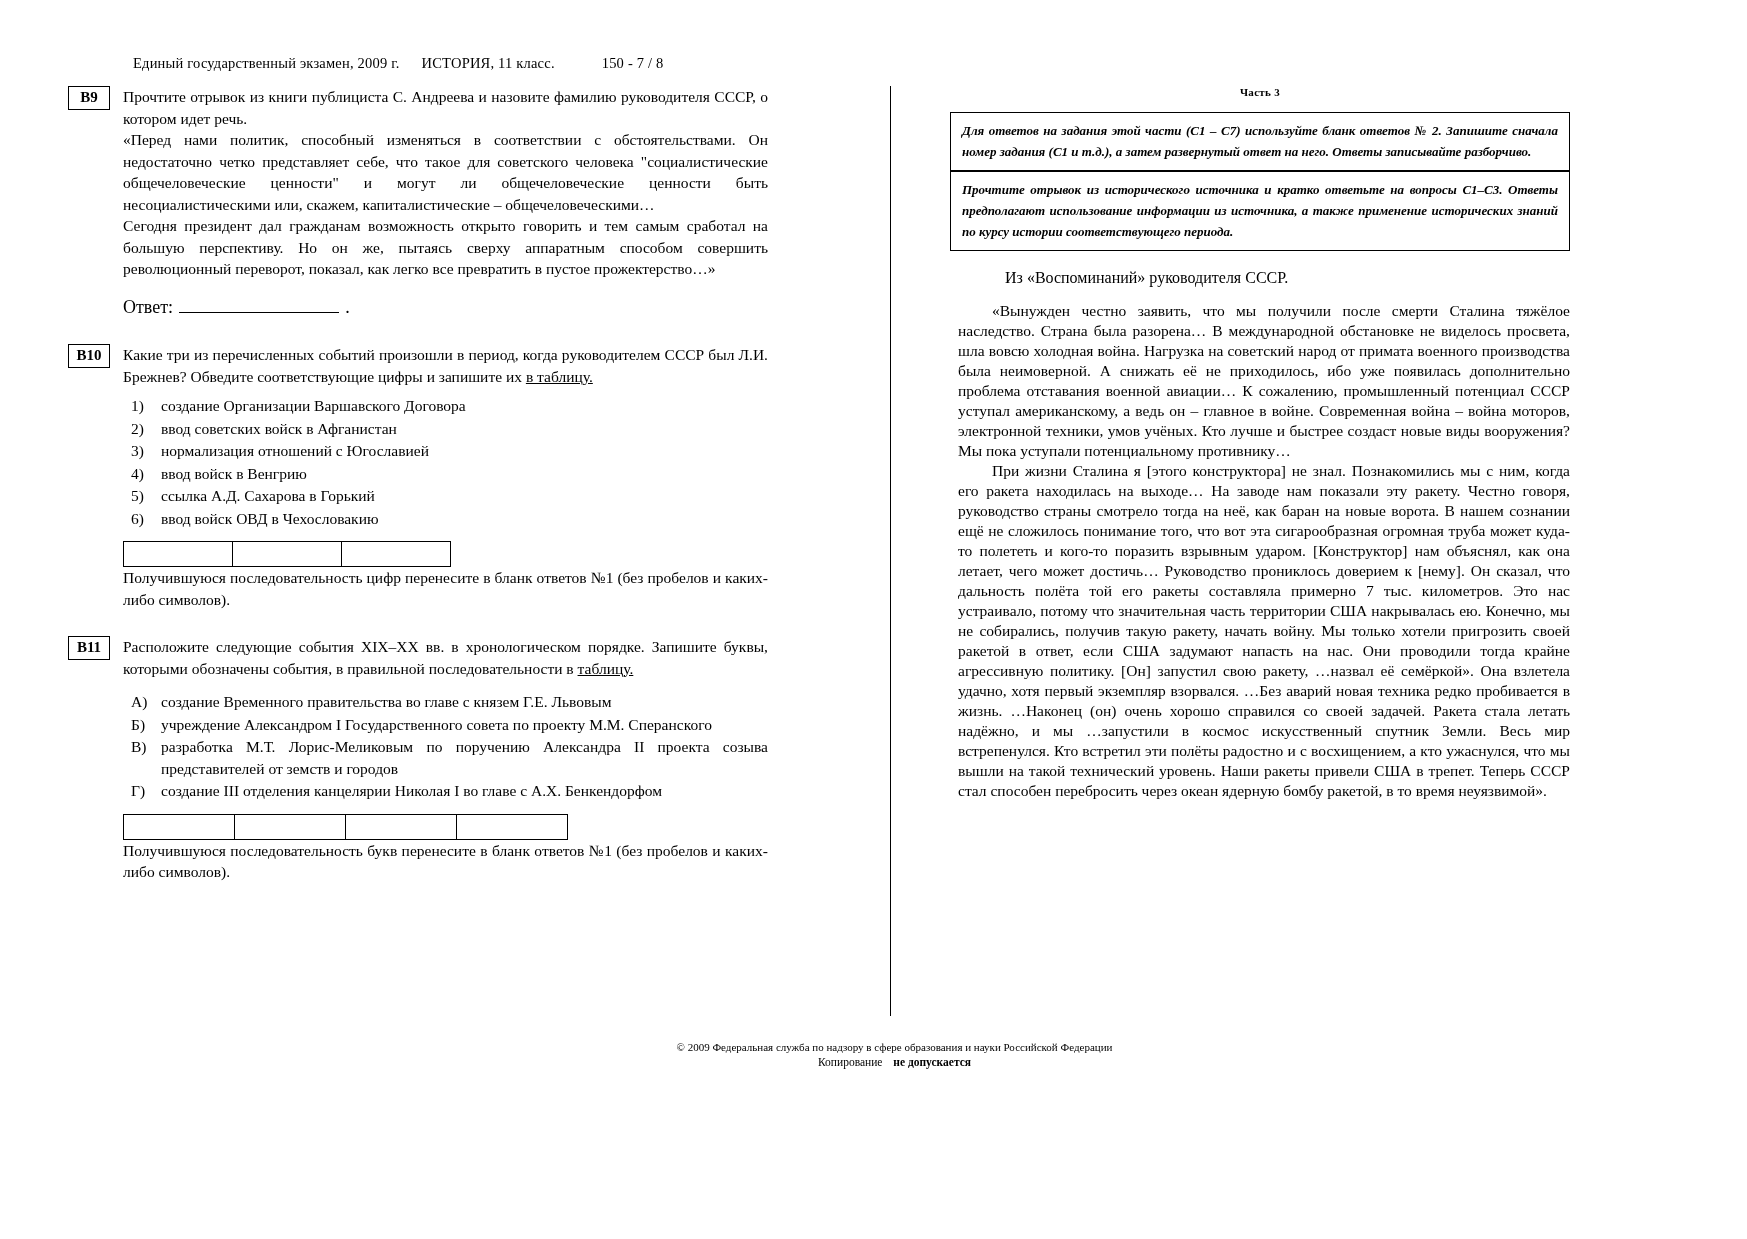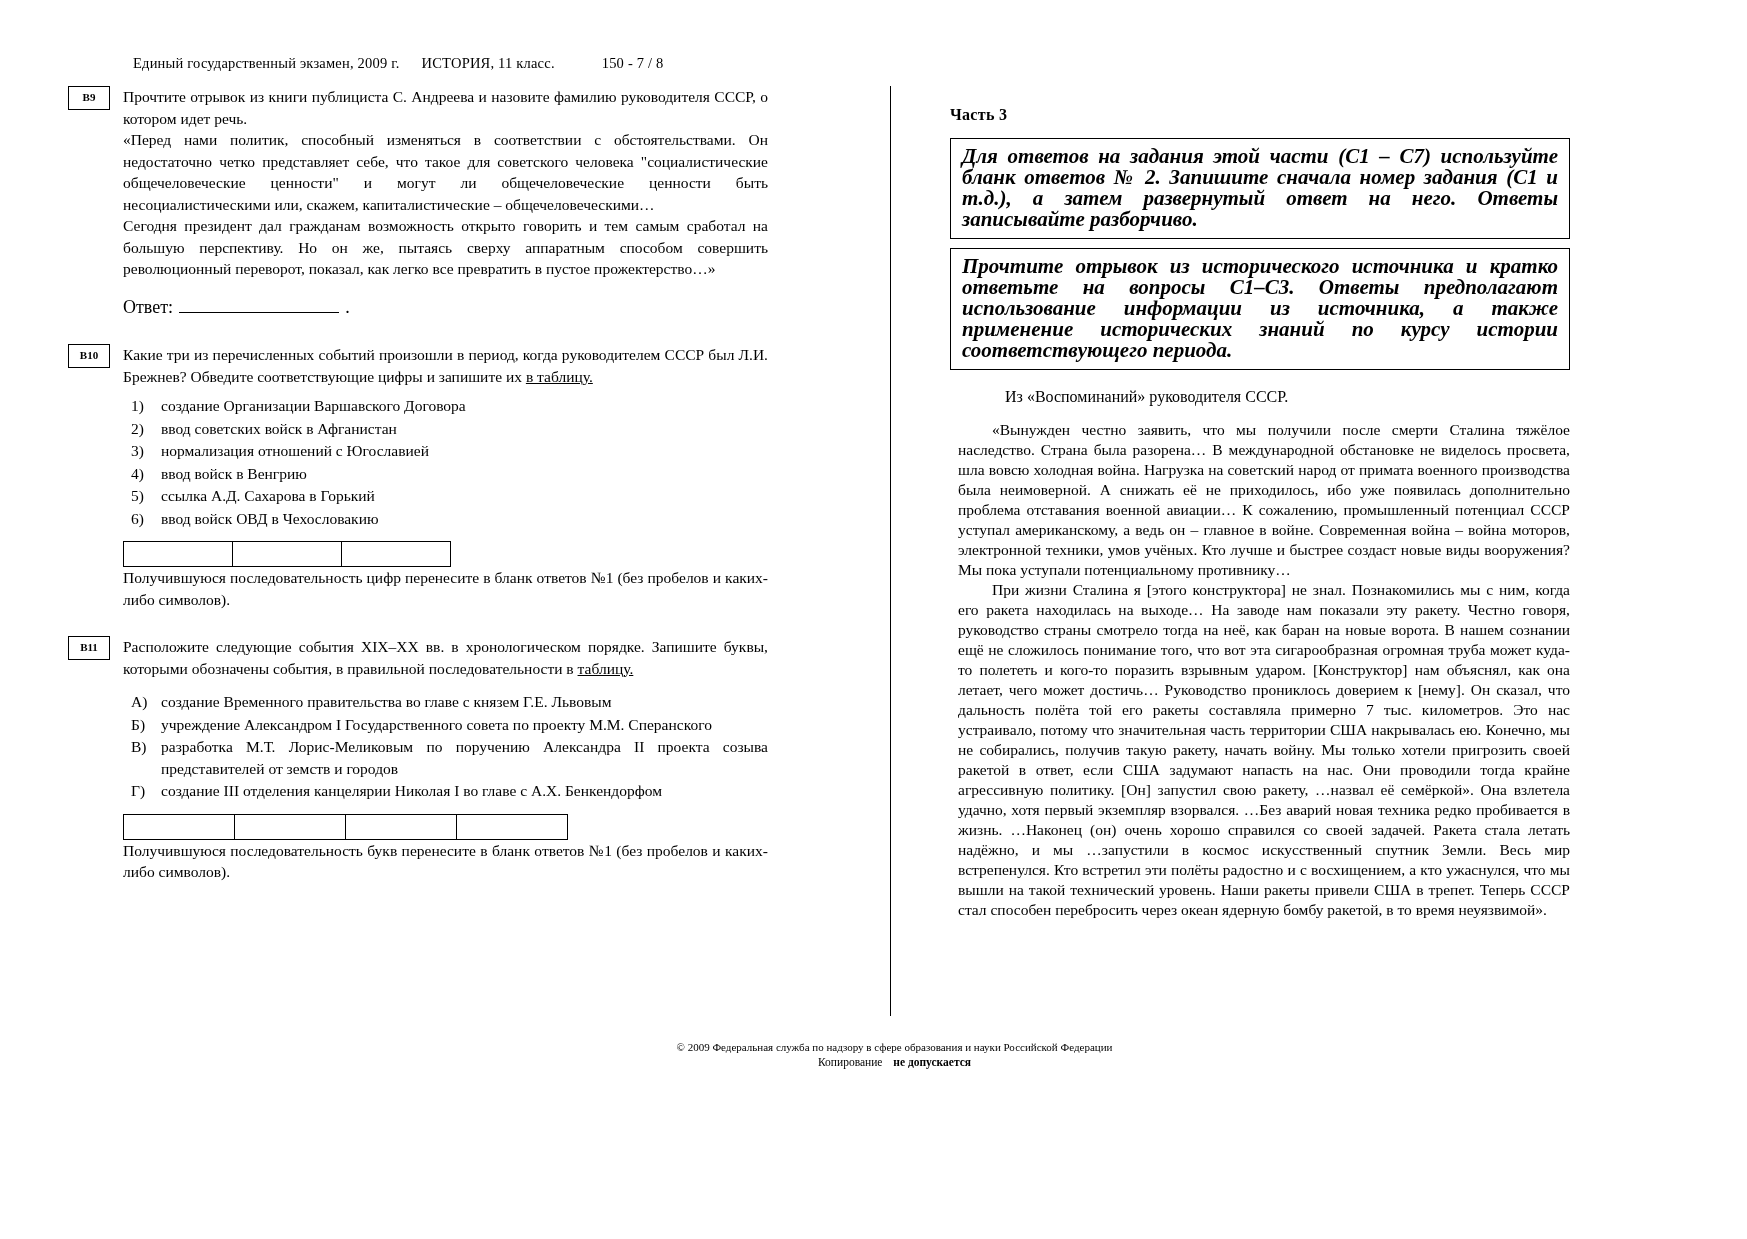--- a/index.html
+++ b/index.html
@@ -60,21 +60,21 @@
     position: relative;
     margin-bottom: 16px;
   }
   .qcode {
     position: absolute;
     left: 0;
     top: 0;
     width: 40px;
     height: 22px;
     border: 1.4px solid #000;
-    font-size: 11px;
+    font-size: 15px;
     font-weight: bold;
     text-align: center;
     line-height: 21px;
     font-family: "Liberation Serif", serif;
   }
   .qbody {
     margin-left: 55px;
     font-size: 15.5px;
     line-height: 21.5px;
     text-align: justify;
@@ -135,35 +135,35 @@
   .g4 .cell { width: 110px; }
 
   .after-note {
     margin-top: 13px;
     font-size: 15.5px;
     line-height: 21.5px;
   }
 
   
   .part-title {
-    font-size: 16px;
+    text-align: center;
+    font-size: 11px;
     font-weight: bold;
     margin-bottom: 14px;
     letter-spacing: 0.3px;
-    margin-top: 20px;
   }
   .boxed {
     border: 1.3px solid #000;
     padding: 7px 11px 8px 11px;
     font-style: italic;
     font-weight: bold;
-    font-size: 21px;
+    font-size: 13px;
     line-height: 21px;
     text-align: justify;
-    margin-bottom: 9px;
+    margin-bottom: 0;
   }
   .rtext {
     font-size: 15.5px;
     line-height: 20px;
     text-align: justify;
     margin-left: 8px;
   }
   .rtext p {
     margin: 0;
     text-indent: 34px;

